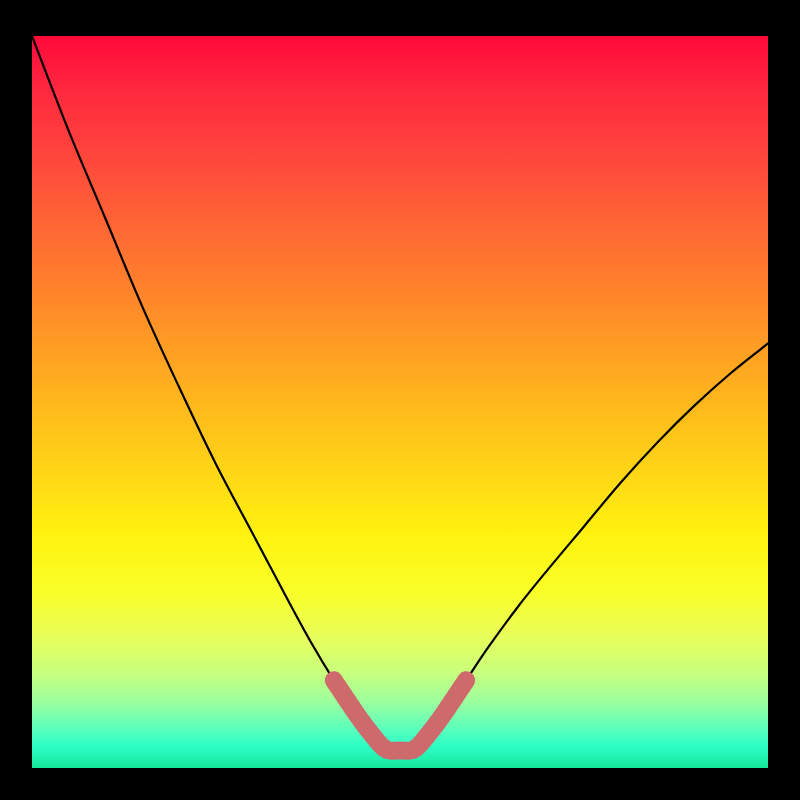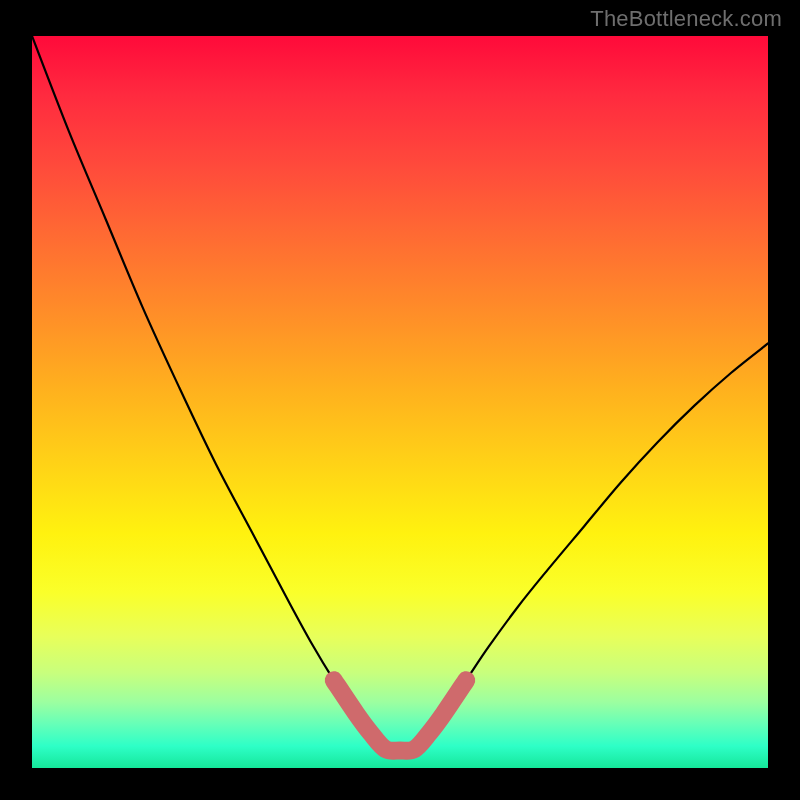--- a/index.html
+++ b/index.html
@@ -61,21 +61,20 @@
     font-weight: 500;
     letter-spacing: 0.2px;
     user-select: none;
   }
 </style>
 </head>
 <body>
 
 <div class="frame">
 
-  <div class="watermark">TheBottleneck.com</div>
 
   <div class="plot-area">
     <div class="gradient"></div>
 
     <svg class="svg-layer" viewBox="0 0 736 732" preserveAspectRatio="none">
       <path d="M0.00 0.00 C6.13 15.86, 24.53 64.66, 36.80 95.16 C49.07 125.66, 61.33 153.72, 73.60 183.00 C85.87 212.28, 98.13 242.78, 110.40 270.84 C122.67 298.90, 134.93 325.13, 147.20 351.36 C159.47 377.59, 171.73 403.82, 184.00 428.22 C196.27 452.62, 208.53 474.58, 220.80 497.76 C233.07 520.94, 247.79 549.00, 257.60 567.30 C267.41 585.60, 272.32 594.75, 279.68 607.56 C287.04 620.37, 294.40 632.57, 301.76 644.16 C309.12 655.75, 317.71 668.32, 323.84 677.10 C329.97 685.88, 333.65 690.89, 338.56 696.86 C343.47 702.84, 345.92 710.28, 353.28 712.97 C360.64 715.65, 375.36 715.65, 382.72 712.97 C390.08 710.28, 392.53 702.84, 397.44 696.86 C402.35 690.89, 406.03 685.88, 412.16 677.10 C418.29 668.32, 426.88 655.14, 434.24 644.16 C441.60 633.18, 447.73 623.42, 456.32 611.22 C464.91 599.02, 475.95 583.77, 485.76 570.96 C495.57 558.15, 504.16 547.78, 515.20 534.36 C526.24 520.94, 539.73 505.08, 552.00 490.44 C564.27 475.80, 576.53 460.55, 588.80 446.52 C601.07 432.49, 613.33 419.07, 625.60 406.26 C637.87 393.45, 650.13 381.25, 662.40 369.66 C674.67 358.07, 686.93 347.09, 699.20 336.72 C711.47 326.35, 729.87 312.32, 736.00 307.44" id="main-curve-path" fill="none" stroke="#000" stroke-width="2.2" stroke-linecap="round" stroke-linejoin="round"></path>
       <path d="M301.76 644.16 C305.44 649.65, 317.71 668.32, 323.84 677.10 C329.97 685.88, 333.65 690.89, 338.56 696.86 C343.47 702.84, 348.37 710.04, 353.28 712.97 C358.19 715.90, 363.09 714.43, 368.00 714.43 C372.91 714.43, 377.81 715.90, 382.72 712.97 C387.63 710.04, 392.53 702.84, 397.44 696.86 C402.35 690.89, 406.03 685.88, 412.16 677.10 C418.29 668.32, 430.56 649.65, 434.24 644.16" id="highlight-path" fill="none" stroke="#cf6a6c" stroke-width="18" stroke-linecap="round" stroke-linejoin="round"></path>
     </svg>
   </div>
 

